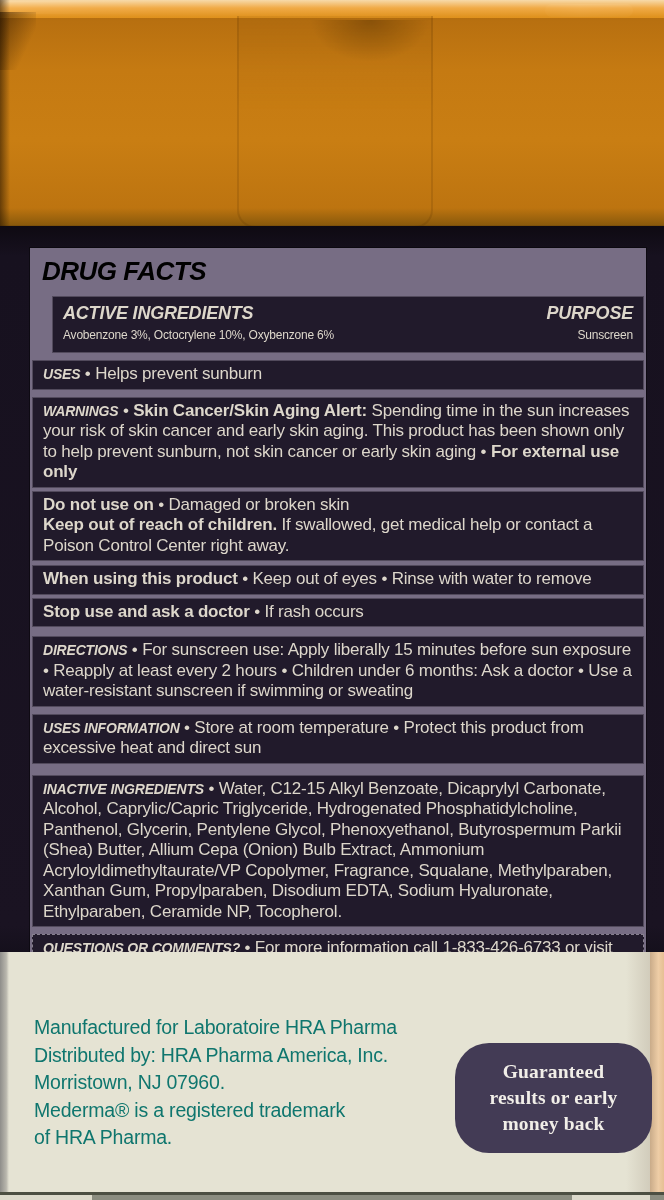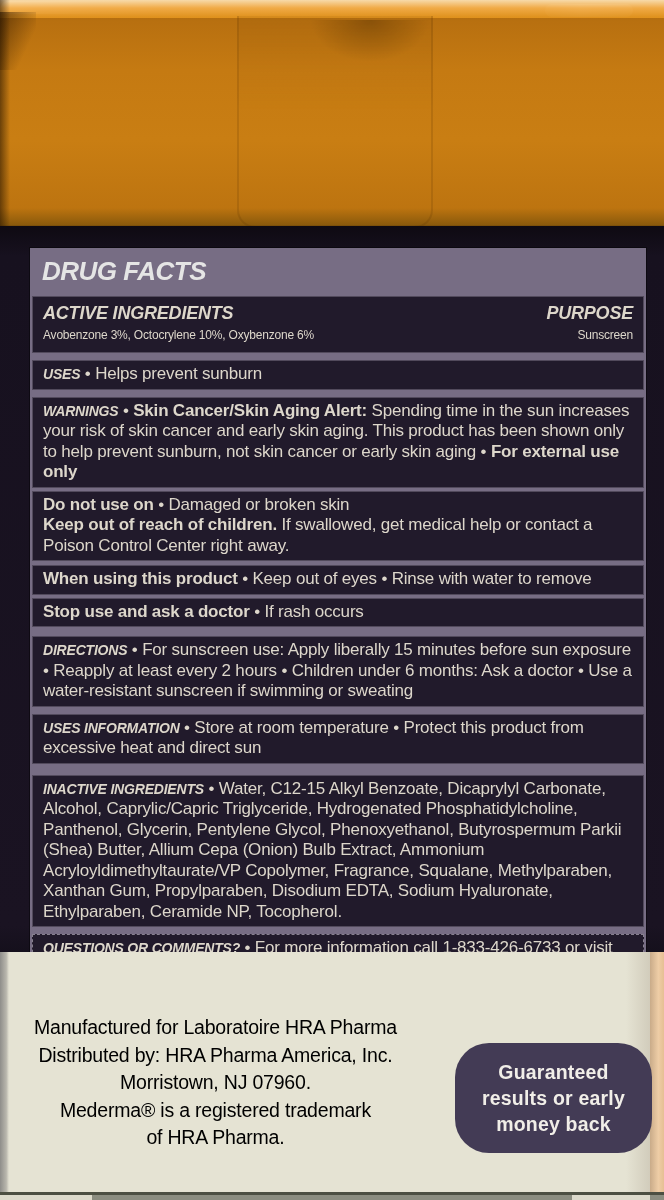--- a/index.html
+++ b/index.html
@@ -25,44 +25,44 @@
     background:linear-gradient(180deg,rgba(120,70,10,.10),rgba(120,70,10,0) 45%);}
   .flap-shadow{position:absolute;left:310px;top:20px;width:120px;height:42px;
     background:radial-gradient(ellipse at 50% 0%,rgba(85,48,0,.45),rgba(85,48,0,0) 70%);}
 
   
   .label-area{position:absolute;left:0;top:226px;width:664px;height:726px;
     background:linear-gradient(180deg,#0e0a12 0px,#17111f 30px,#1a1322 700px,#15101c 726px);}
   .panel{position:absolute;left:30px;top:22px;width:616px;
     background:#776d84;padding:2px;box-sizing:border-box;box-shadow:0 0 0 1px rgba(0,0,0,.4);}
   .panel-title{height:42px;line-height:42px;padding-left:10px;
-    color:#e5e5e5;font-size:26px;font-weight:bold;font-style:italic;letter-spacing:-.5px;}
+    color:#000000;font-size:26px;font-weight:bold;font-style:italic;letter-spacing:-.5px;}
   .sec{background:#211a2b;border:1px solid rgba(195,185,205,.30);
     padding:3px 10px 4px;color:#ddd7cb;font-size:17px;line-height:20.5px;
     letter-spacing:-.2px;white-space:pre-line;}
   .sec.dashed{border:1px dashed rgba(220,212,225,.55);}
   .seg-lead{font-style:italic;font-weight:bold;font-size:14px;}
   .seg-b{font-weight:bold;}
-  .cols{display:flex;justify-content:space-between;align-items:flex-start;padding-top:5px;padding-bottom:6px;}
+  .cols{display:flex;justify-content:space-between;align-items:flex-start;padding-top:5px;padding-bottom:6px;margin-left:20px;}
   .col-right{text-align:right;}
   .col-hdr{font-style:italic;font-weight:bold;font-size:18px;line-height:23px;}
   .col-val{font-size:12px;line-height:21px;}
 
   
   .footer{position:absolute;left:0;top:952px;width:664px;height:248px;background:#e5e3d3;}
   .footer-left-edge{position:absolute;left:0;top:0;width:9px;height:244px;
     background:linear-gradient(90deg,#8f8e8a,#b9b7ad 70%,rgba(185,183,173,0));}
   .footer-right-pink{position:absolute;right:0;top:0;width:14px;height:248px;
     background:linear-gradient(90deg,#c9ab89,#eecda6 60%,#e6bf94);}
   .footer-crease{position:absolute;right:14px;top:0;width:24px;height:248px;
     background:linear-gradient(90deg,rgba(120,100,80,0),rgba(120,100,80,.18));}
-  .mfg{position:absolute;left:34px;top:62px;color:#000000;font-size:19.5px;line-height:27.5px;letter-spacing:-.2px;text-align:center;}
+  .mfg{position:absolute;left:34px;top:62px;color:#0f766e;font-size:19.5px;line-height:27.5px;letter-spacing:-.2px;}
   .badge{position:absolute;left:455px;top:91px;width:197px;height:110px;border-radius:34px;
     background:#433b55;display:flex;flex-direction:column;justify-content:center;align-items:center;
-    color:#f1eee8;font-weight:bold;font-size:19.5px;line-height:26px;text-align:center;letter-spacing:.2px;}
+    color:#f1eee8;font-weight:bold;font-size:19.5px;line-height:26px;text-align:center;letter-spacing:.2px;font-family:Liberation Serif, serif;}
   .bottom-strip{position:absolute;left:0;bottom:0;width:664px;height:8px;
     background:linear-gradient(180deg,#4c4f42 0 3px,#8b8d80 3px 8px);}
   .notch{position:absolute;bottom:0;height:5px;background:#dcdacb;}
   .notch-l{left:0;width:92px;}
   .notch-r{left:572px;width:78px;}
 </style>
 </head>
 <body>
 
 <div class="photo">

